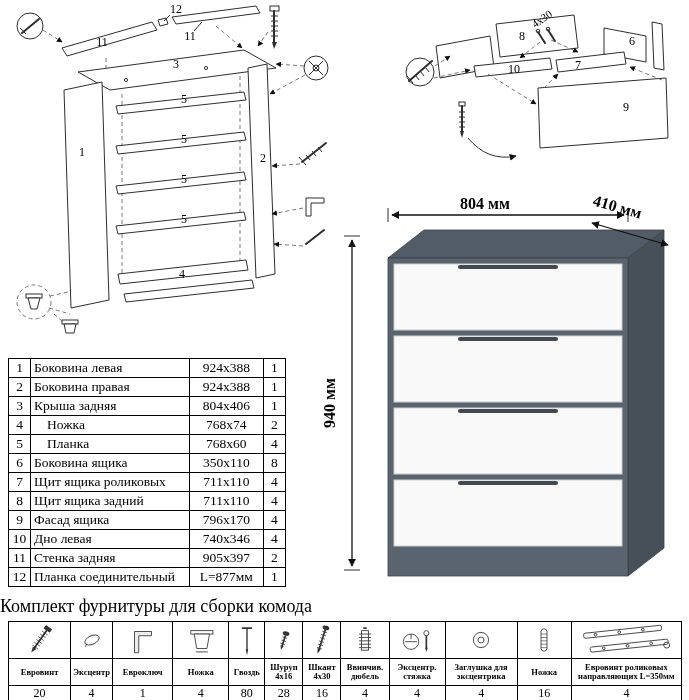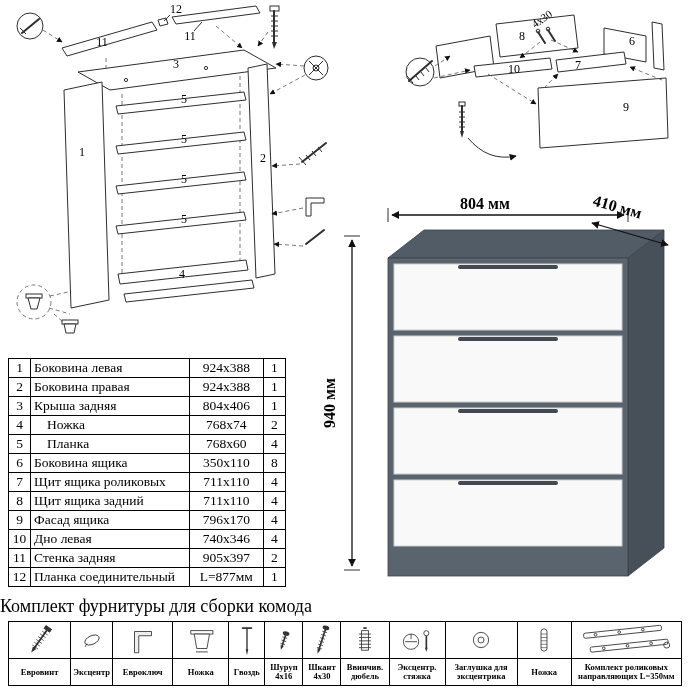--- a/index.html
+++ b/index.html
@@ -455,18 +455,32 @@
         <td>Эксцентр</td>
         <td>Евроключ</td>
         <td>Ножка</td>
         <td>Гвоздь</td>
         <td>Шуруп 4х16</td>
         <td>Шкант 4х30</td>
         <td>Ввинчив. дюбель</td>
         <td>Эксцентр. стяжка</td>
         <td>Заглушка для эксцентрика</td>
         <td>Ножка</td>
-        <td>Комплект роликовых направляющих L=350мм</td>
+        <td>Евровинт роликовых направляющих L=350мм</td>
+      </tr>
+      <tr class="hw-qty">
+        <td>20</td>
+        <td>4</td>
+        <td>1</td>
+        <td>4</td>
+        <td>80</td>
+        <td>28</td>
+        <td>16</td>
+        <td>4</td>
+        <td>4</td>
+        <td>4</td>
+        <td>16</td>
+        <td>4</td>
       </tr>
     </tbody>
   </table>
 
 </div>
 
 </body></html>

